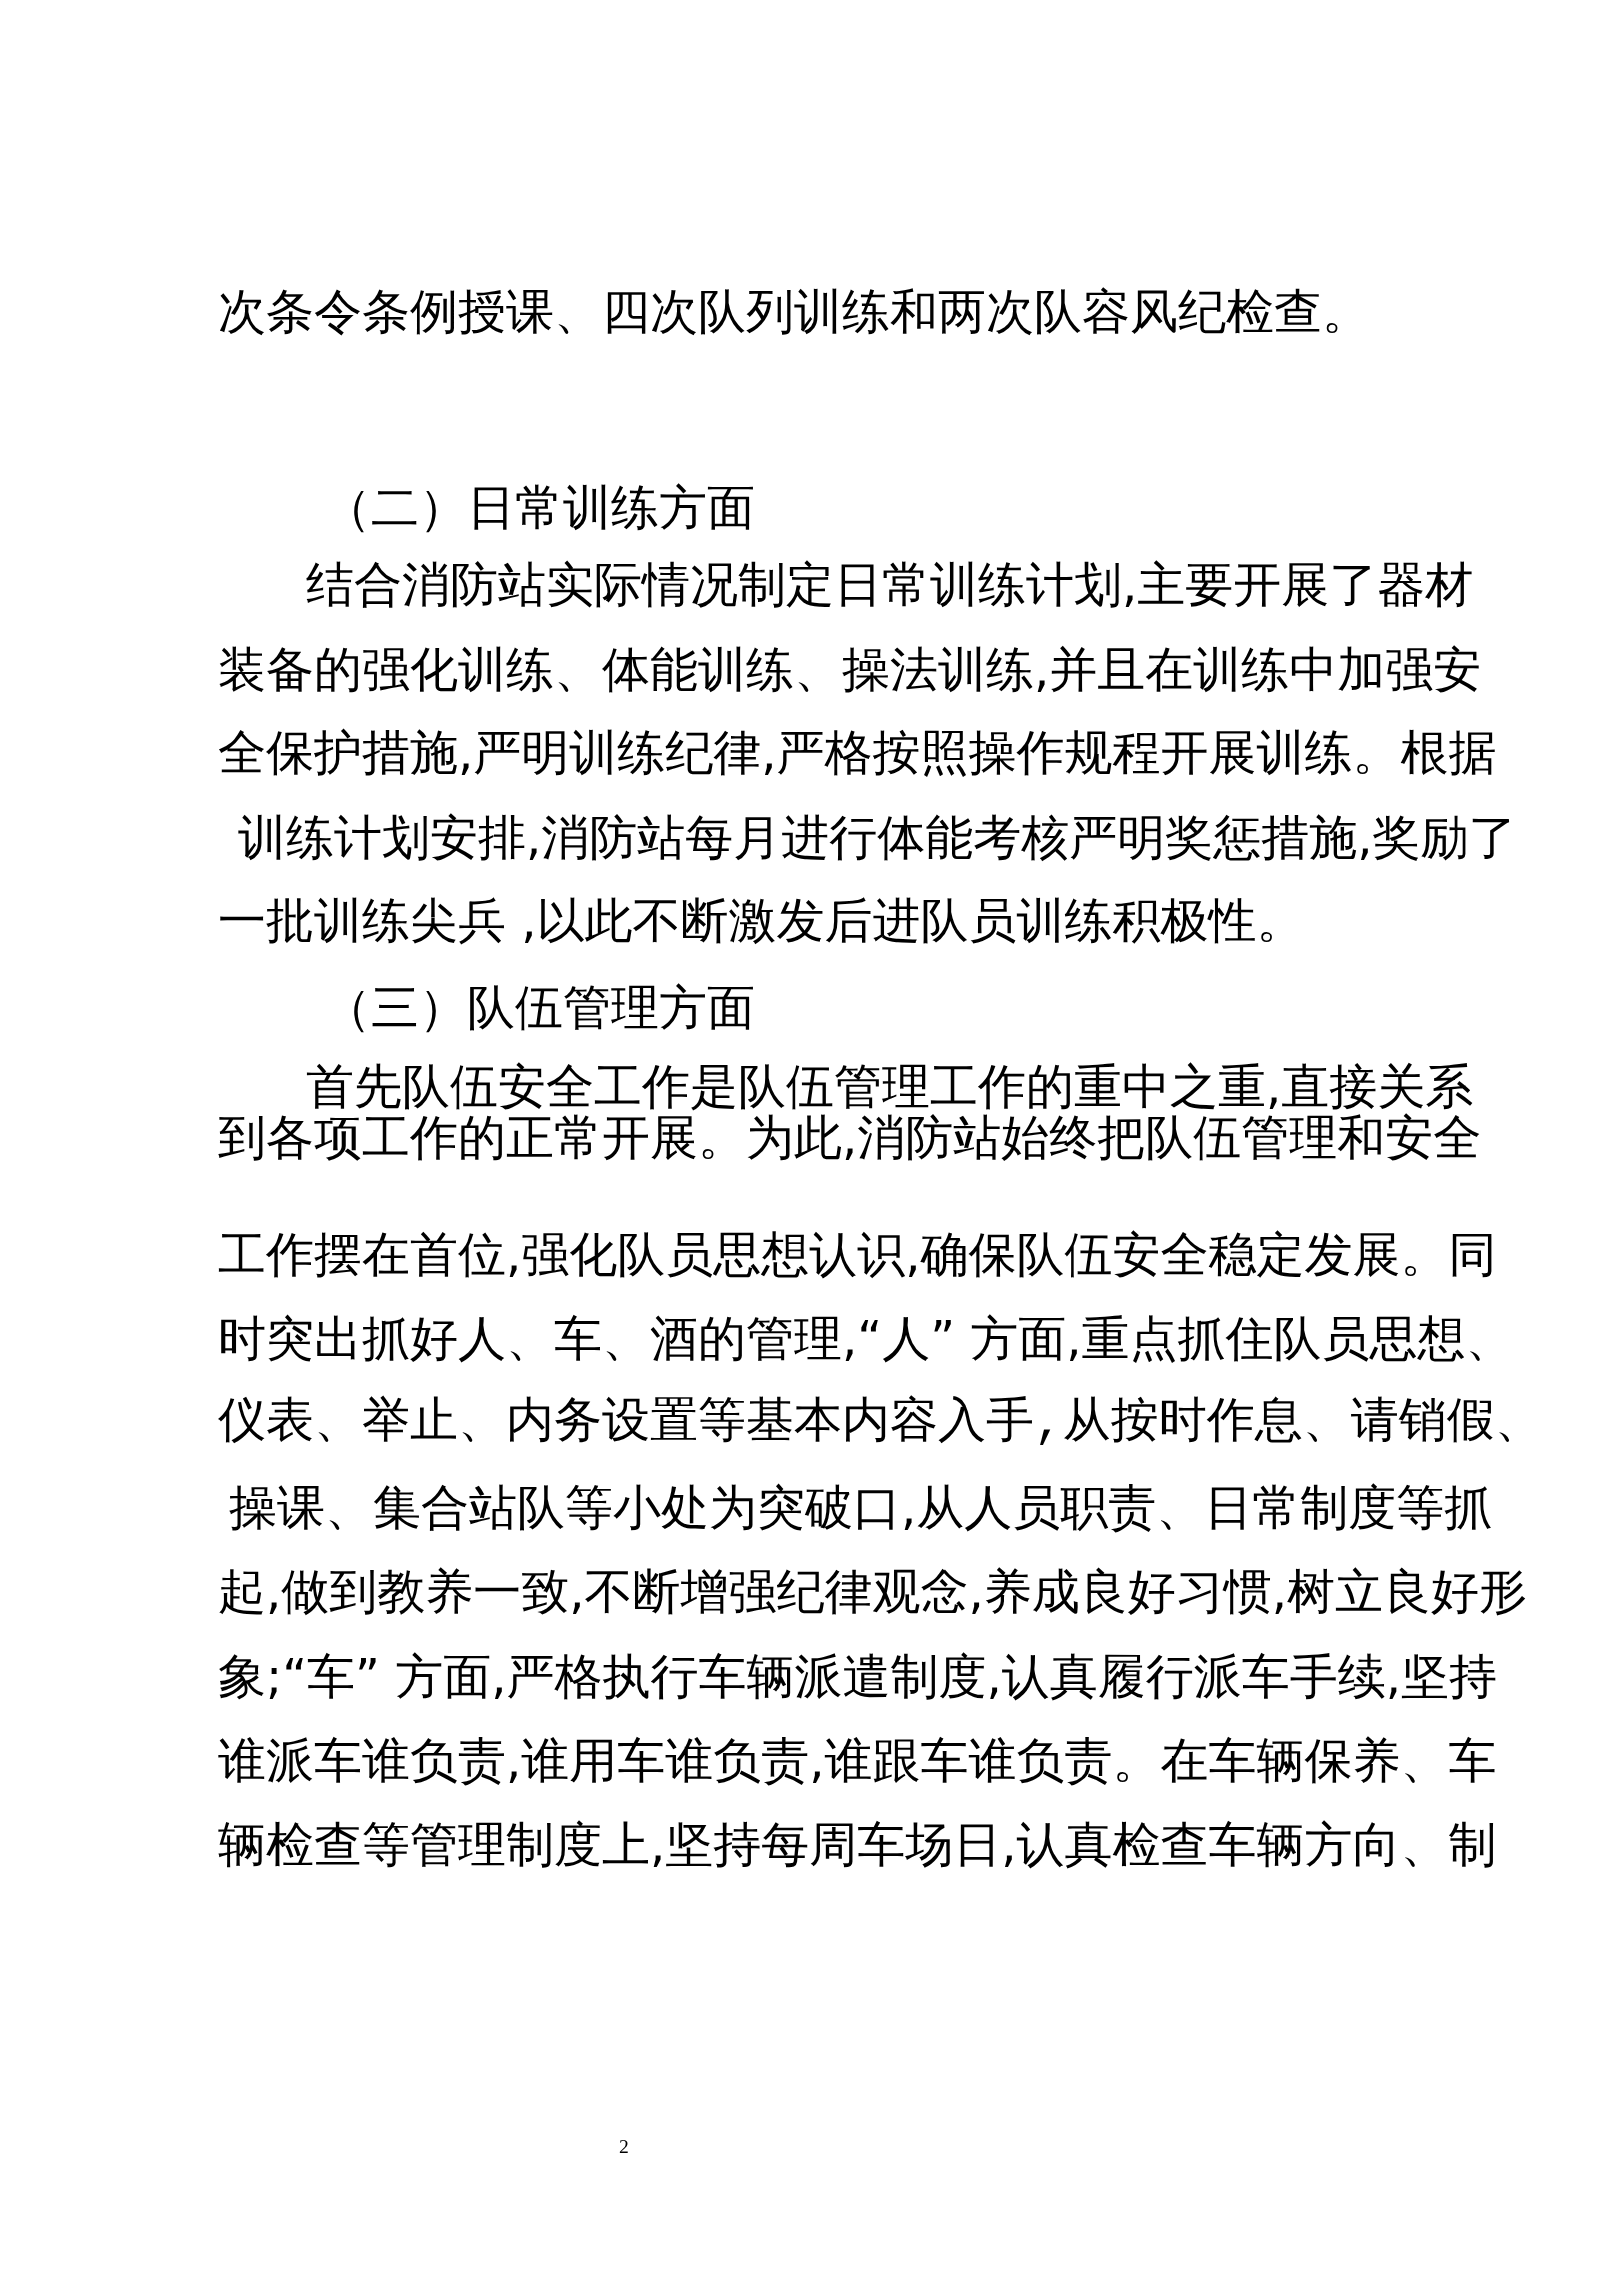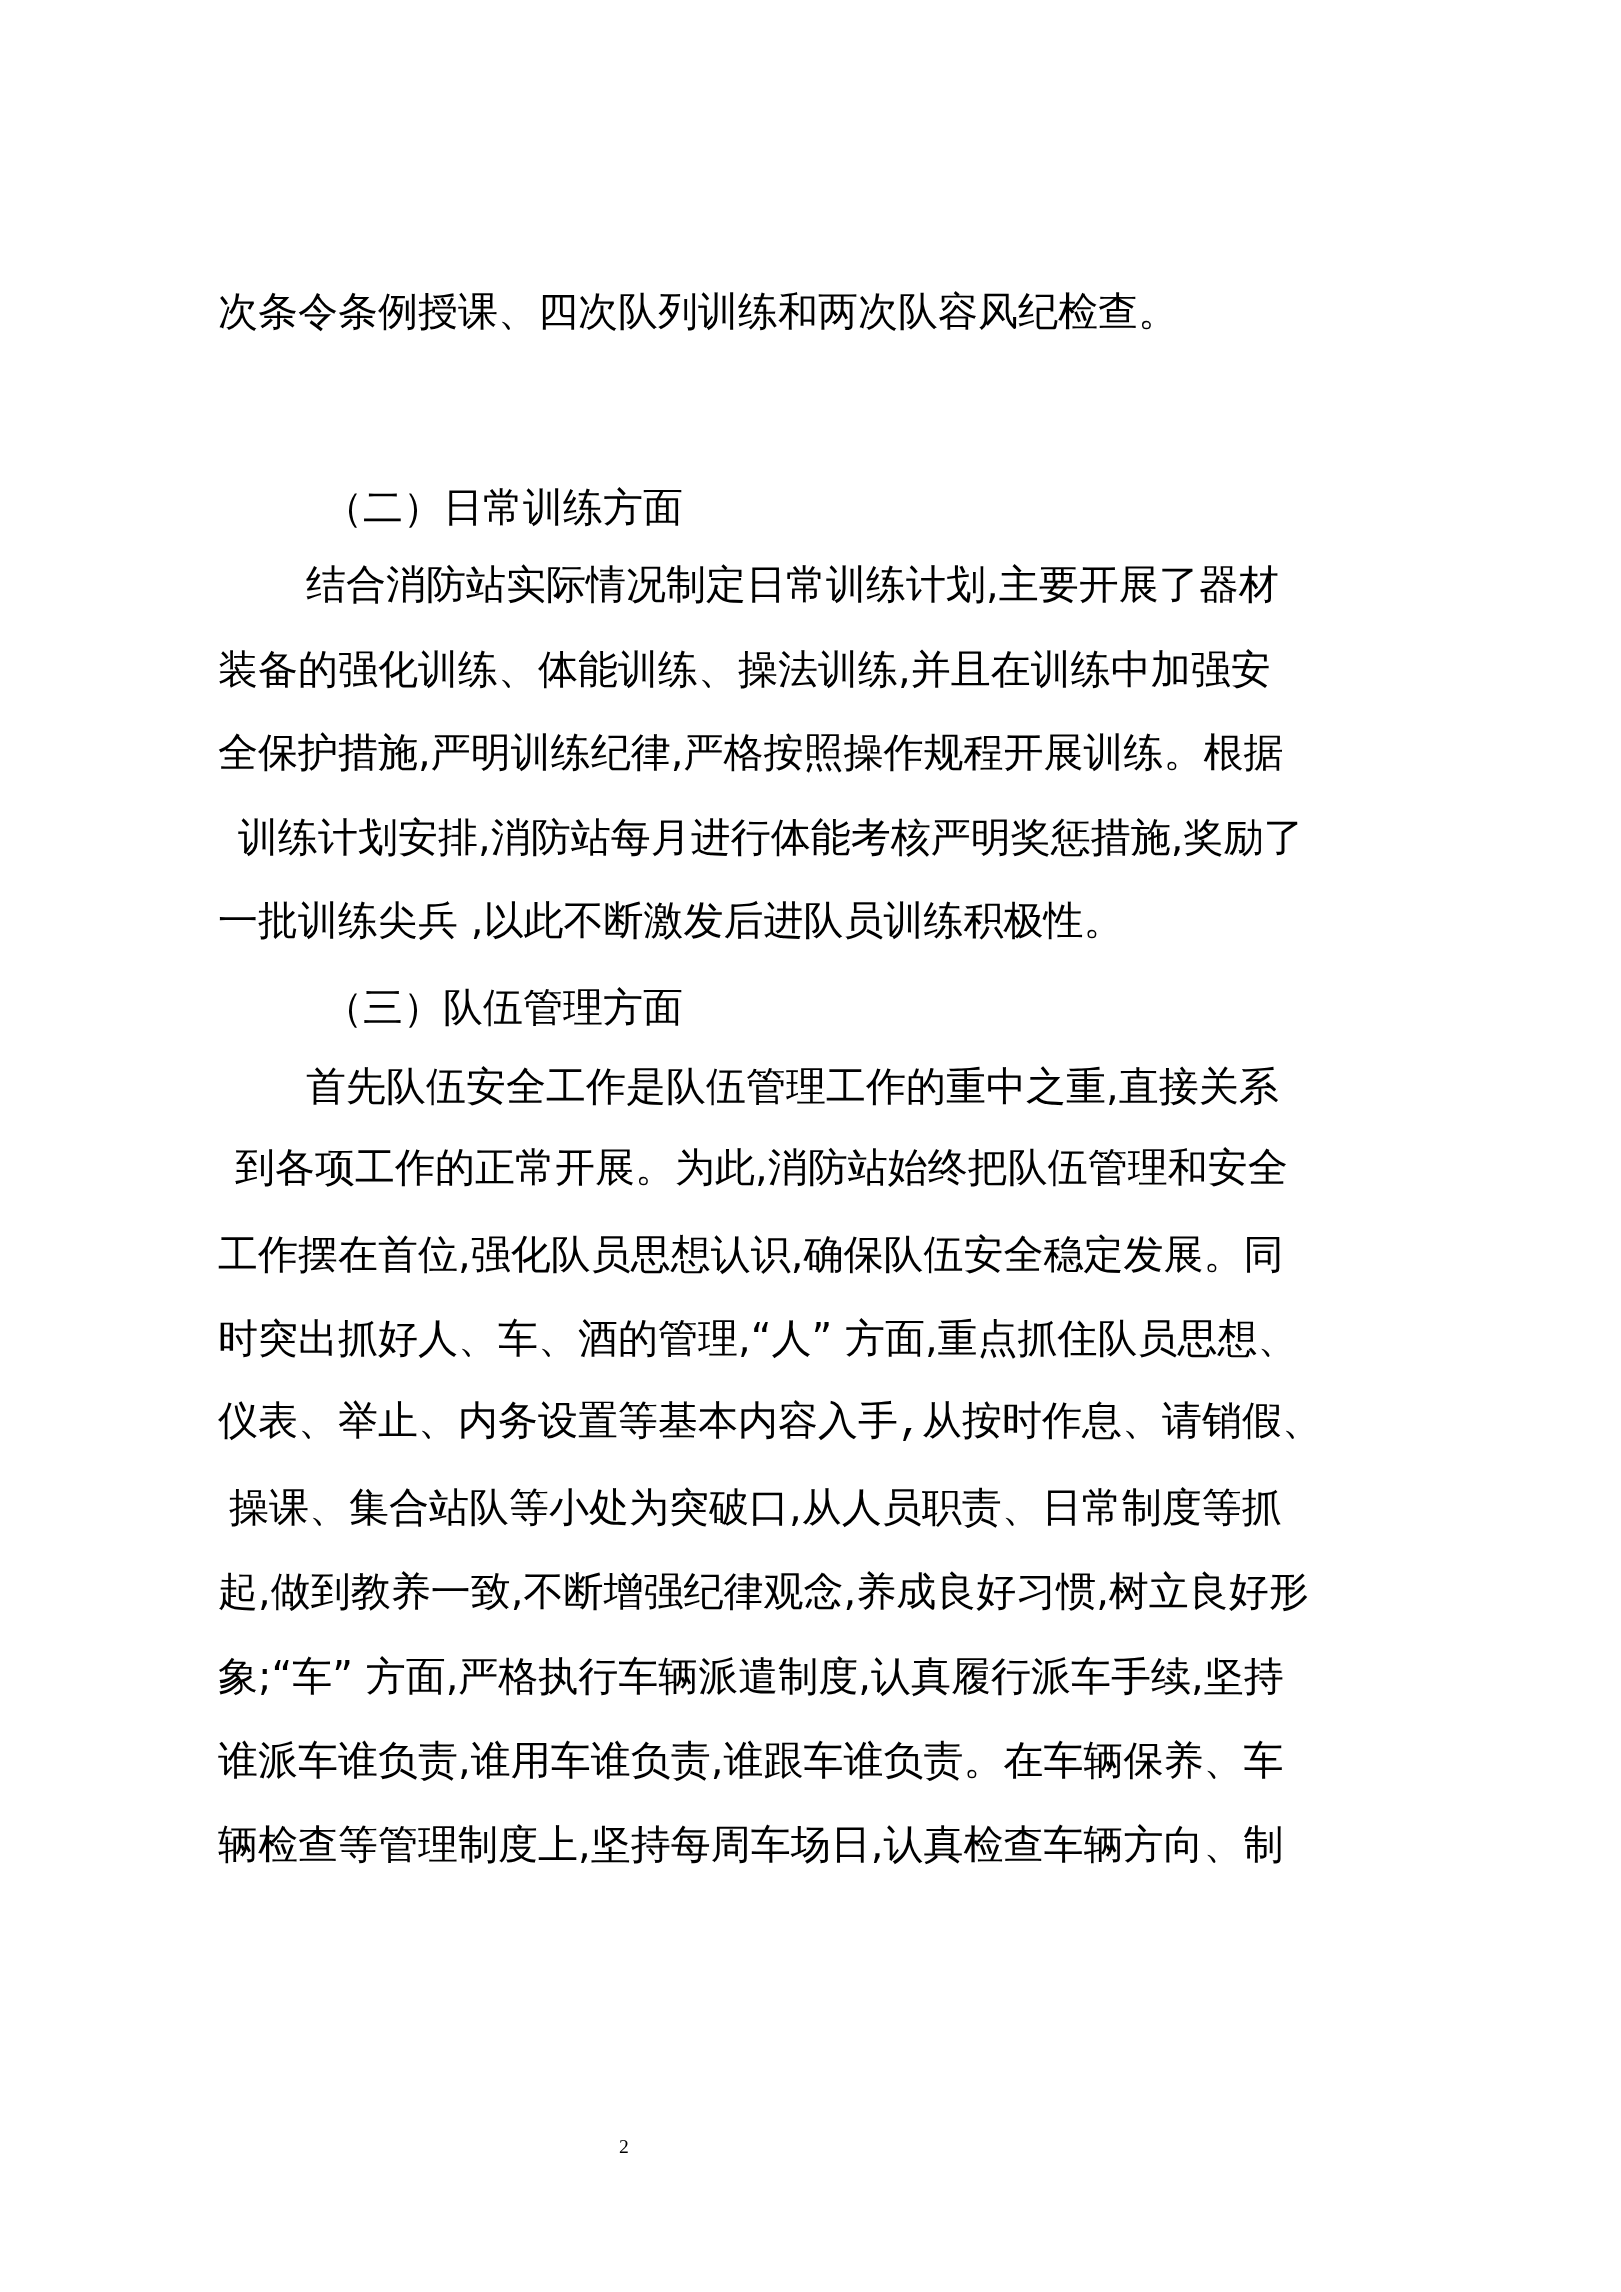--- a/index.html
+++ b/index.html
@@ -18,21 +18,21 @@
     .page {
       position: absolute;
       left: 0;
       top: 0;
       width: 1621px;
       height: 2293px;
     }
     .line {
       position: absolute;
       left: 218px;
-      font-size: 40px;
+      font-size: 48px;
       line-height: 55px;
       white-space: nowrap;
       letter-spacing: 0px;
     }
     .indent { left: 306px; }
     .heading { left: 323px; }
     .page-number {
       position: absolute;
       left: 619px;
       top: 2135px;
@@ -51,21 +51,21 @@
 
   <div class="line indent" style="top:557px;">结合消防站实际情况制定日常训练计划,主要开展了器材</div>
   <div class="line" style="top:642px;">装备的强化训练、体能训练、操法训练,并且在训练中加强安</div>
   <div class="line" style="top:725px;">全保护措施,严明训练纪律,严格按照操作规程开展训练。根据</div>
   <div class="line" style="top:810px;margin-left:20px;">训练计划安排,消防站每月进行体能考核严明奖惩措施,奖励了</div>
   <div class="line" style="top:893px;text-align:center;">一批训练尖兵 ,以此不断激发后进队员训练积极性。</div>
 
   <div class="line heading" style="top:980px;">（三）队伍管理方面</div>
 
   <div class="line indent" style="top:1059px;">首先队伍安全工作是队伍管理工作的重中之重,直接关系</div>
-  <div class="line" style="top:1140px;margin-left:17px;">到各项工作的正常开展。为此,消防站始终把队伍管理和安全</div>
+  <div class="line" style="top:1110px;">到各项工作的正常开展。为此,消防站始终把队伍管理和安全</div>
   <div class="line" style="top:1227px;">工作摆在首位,强化队员思想认识,确保队伍安全稳定发展。同</div>
   <div class="line" style="top:1311px;">时突出抓好人、车、酒的管理,“人” 方面,重点抓住队员思想、</div>
   <div class="line" style="top:1396px;font-family:Liberation Mono, monospace;">仪表、举止、内务设置等基本内容入手,从按时作息、请销假、</div>
   <div class="line" style="top:1480px;margin-left:11px;">操课、集合站队等小处为突破口,从人员职责、日常制度等抓</div>
   <div class="line" style="top:1564px;">起,做到教养一致,不断增强纪律观念,养成良好习惯,树立良好形</div>
   <div class="line" style="top:1649px;">象;“车” 方面,严格执行车辆派遣制度,认真履行派车手续,坚持</div>
   <div class="line" style="top:1733px;">谁派车谁负责,谁用车谁负责,谁跟车谁负责。在车辆保养、车</div>
   <div class="line" style="top:1817px;">辆检查等管理制度上,坚持每周车场日,认真检查车辆方向、制</div>
 
   <div class="page-number">2</div>

